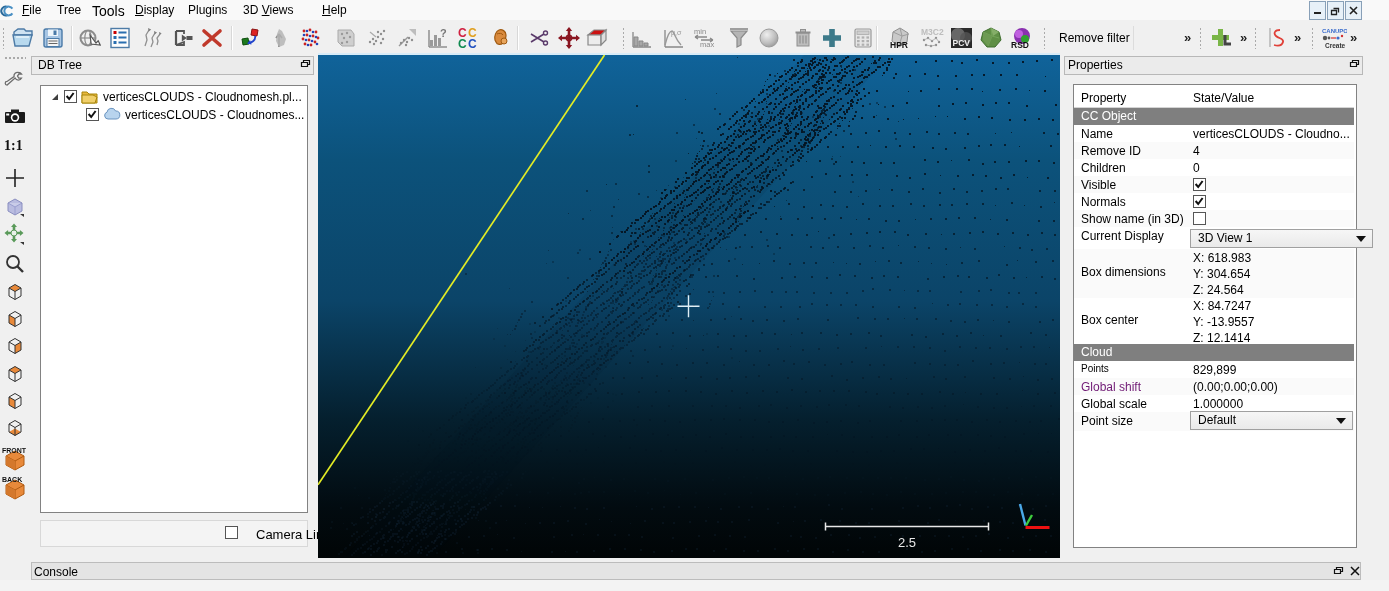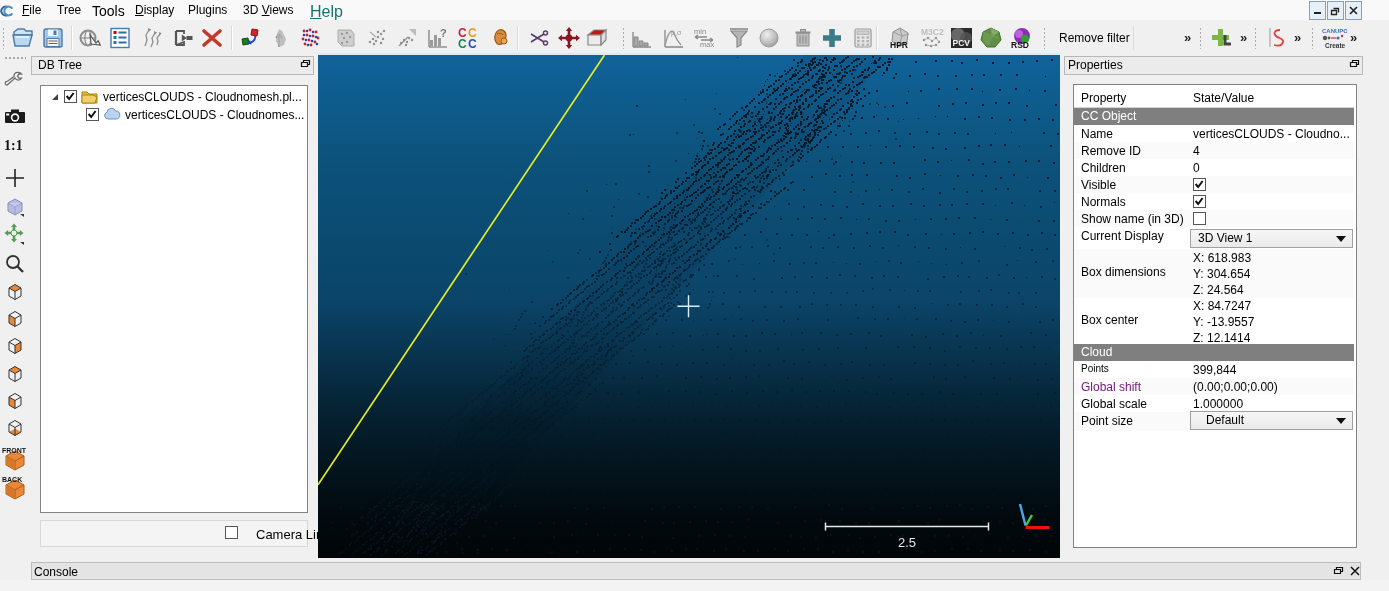--- a/index.html
+++ b/index.html
@@ -9,21 +9,21 @@
 <svg class="abs" style="left:0;top:4px" width="14" height="14" viewBox="0 0 14 14">
 <path d="M8 3.2A4.4 4.4 0 108 10.8" fill="none" stroke="#2a6a9a" stroke-width="2"></path>
 <path d="M12.4 4.6A4.4 4.4 0 1012.4 9.4" fill="none" stroke="#4a90c4" stroke-width="2"></path>
   </svg>
 <div class="abs" style="left:22px;top:3px;font-size:12px;color:#000"><u>F</u>ile</div>
 <div class="abs" style="left:57px;top:3px;font-size:12px;color:#000">Tree</div>
 <div class="abs" style="left:92px;top:3px;font-size:14px;color:#000">Tools</div>
 <div class="abs" style="left:135px;top:3px;font-size:12px;color:#000"><u>D</u>isplay</div>
 <div class="abs" style="left:188px;top:3px;font-size:12px;color:#000">Plugins</div>
 <div class="abs" style="left:243px;top:3px;font-size:12px;color:#000">3D <u>V</u>iews</div>
-<div class="abs" style="left:310px;top:3px;font-size:16px;color:#0f766e"><u>H</u>elp</div>
+<div class="abs" style="left:322px;top:3px;font-size:12px;color:#000000"><u>H</u>elp</div>
 
 <div class="abs" style="left:1309px;top:1px;width:15px;height:17px;background:#e7f0f8;border:1px solid #88a0b8"><svg width="15" height="17">
       <path d="M4 11h7" stroke="#222" stroke-width="2"></path>
     </svg></div>
 <div class="abs" style="left:1327px;top:1px;width:15px;height:17px;background:#e7f0f8;border:1px solid #88a0b8"><svg width="15" height="17">
       <path d="M5.5 6.5h5v4M3.5 8.5h5v4h-5z" fill="none" stroke="#222" stroke-width="1.3"></path>
     </svg></div>
 <div class="abs" style="left:1345px;top:1px;width:15px;height:17px;background:#e7f0f8;border:1px solid #88a0b8"><svg width="15" height="17">
       <path d="M4 5l7 7M11 5l-7 7" stroke="#222" stroke-width="1.6"></path>
     </svg></div>
@@ -496,44 +496,44 @@
 <div style="position:absolute;left:1081px;top:212px;font-size:12px;color:#000">Show name (in 3D)</div>
 <div style="position:absolute;left:1074px;top:227px;width:280px;height:22px;background:#fff"></div>
 <div style="position:absolute;left:1081px;top:229px;font-size:12px;color:#000">Current Display</div>
 <div style="position:absolute;left:1074px;top:249px;width:280px;height:49px;background:#fafafa"></div>
 <div style="position:absolute;left:1074px;top:298px;width:280px;height:46px;background:#fff"></div>
 <div style="position:absolute;left:1081px;top:265px;font-size:12px;color:#000">Box dimensions</div>
 <div style="position:absolute;left:1081px;top:313px;font-size:12px;color:#000">Box center</div>
 <div style="position:absolute;left:1074px;top:344px;width:280px;height:29px;background:#7f7f7f;color:#fff;font-size:12px;padding:1px 13px 0 7px;box-sizing:border-box">Cloud</div>
 <div style="position:absolute;left:1074px;top:361px;width:280px;height:17px;background:#fff"></div>
 <div style="position:absolute;left:1081px;top:363px;font-size:10px;color:#000">Points</div>
-<div style="position:absolute;left:1193px;top:363px;font-size:12px;color:#000">399,844</div>
+<div style="position:absolute;left:1193px;top:363px;font-size:12px;color:#000">829,899</div>
 <div style="position:absolute;left:1074px;top:378px;width:280px;height:17px;background:#fafafa"></div>
 <div style="position:absolute;left:1081px;top:380px;font-size:12px;color:#701a75">Global shift</div>
 <div style="position:absolute;left:1193px;top:380px;font-size:12px;color:#000">(0.00;0.00;0.00)</div>
 <div style="position:absolute;left:1074px;top:395px;width:280px;height:17px;background:#fff"></div>
 <div style="position:absolute;left:1081px;top:397px;font-size:12px;color:#000">Global scale</div>
 <div style="position:absolute;left:1193px;top:397px;font-size:12px;color:#000">1.000000</div>
 <div style="position:absolute;left:1074px;top:412px;width:280px;height:19px;background:#fafafa"></div>
 <div style="position:absolute;left:1081px;top:414px;font-size:12px;color:#000">Point size</div>
 <svg style="position:absolute;left:1193px;top:178px" width="13" height="13">
     <rect x=".5" y=".5" width="12" height="12" fill="#fff" stroke="#555"></rect>
     <path d="M2.6 6l2.6 3 4.4-6" stroke="#111" stroke-width="2" fill="none"></path>
   </svg>
 <svg style="position:absolute;left:1193px;top:195px" width="13" height="13">
     <rect x=".5" y=".5" width="12" height="12" fill="#fff" stroke="#555"></rect>
     <path d="M2.6 6l2.6 3 4.4-6" stroke="#111" stroke-width="2" fill="none"></path>
   </svg>
 <svg style="position:absolute;left:1193px;top:212px" width="13" height="13">
     <rect x=".5" y=".5" width="12" height="12" fill="#fff" stroke="#555"></rect>
   </svg>
-<div style="position:absolute;left:1190px;top:229px;width:163px;height:19px;background:linear-gradient(#f6f6f6,#eaeaea);border:1px solid #a0a0a0;box-sizing:border-box;font-size:12px;color:#000;padding:1px 0 0 7px">3D View 1<svg style="position:absolute;right:5px;top:6px" width="11" height="7">
+<div style="position:absolute;left:1190px;top:229px;width:183px;height:19px;background:linear-gradient(#f6f6f6,#eaeaea);border:1px solid #a0a0a0;box-sizing:border-box;font-size:12px;color:#000;padding:1px 0 0 7px">3D View 1<svg style="position:absolute;right:5px;top:6px" width="11" height="7">
       <path d="M0 0h10l-5 6z" fill="#111"></path>
     </svg></div>
-<div style="position:absolute;left:1190px;top:411px;width:163px;height:19px;background:linear-gradient(#f6f6f6,#eaeaea);border:1px solid #a0a0a0;box-sizing:border-box;font-size:12px;color:#000;padding:1px 0 0 15px">Default<svg style="position:absolute;right:5px;top:6px" width="11" height="7">
+<div style="position:absolute;left:1190px;top:411px;width:163px;height:19px;background:linear-gradient(#f6f6f6,#eaeaea);border:1px solid #a0a0a0;box-sizing:border-box;font-size:12px;color:#000;padding:1px 0 0 7px">Default<svg style="position:absolute;right:5px;top:6px" width="11" height="7">
       <path d="M0 0h10l-5 6z" fill="#111"></path>
     </svg></div>
 <div style="position:absolute;left:1193px;top:251px;font-size:12px">X: 618.983</div>
 <div style="position:absolute;left:1193px;top:267px;font-size:12px">Y: 304.654</div>
 <div style="position:absolute;left:1193px;top:283px;font-size:12px">Z: 24.564</div>
 <div style="position:absolute;left:1193px;top:299px;font-size:12px">X: 84.7247</div>
 <div style="position:absolute;left:1193px;top:315px;font-size:12px">Y: -13.9557</div>
 <div style="position:absolute;left:1193px;top:331px;font-size:12px">Z: 12.1414</div>
 
 <div class="abs" style="left:31px;top:562px;width:1330px;height:18px;background:#e4e4e4;border:1px solid #bcbcbc;box-sizing:border-box"></div>

